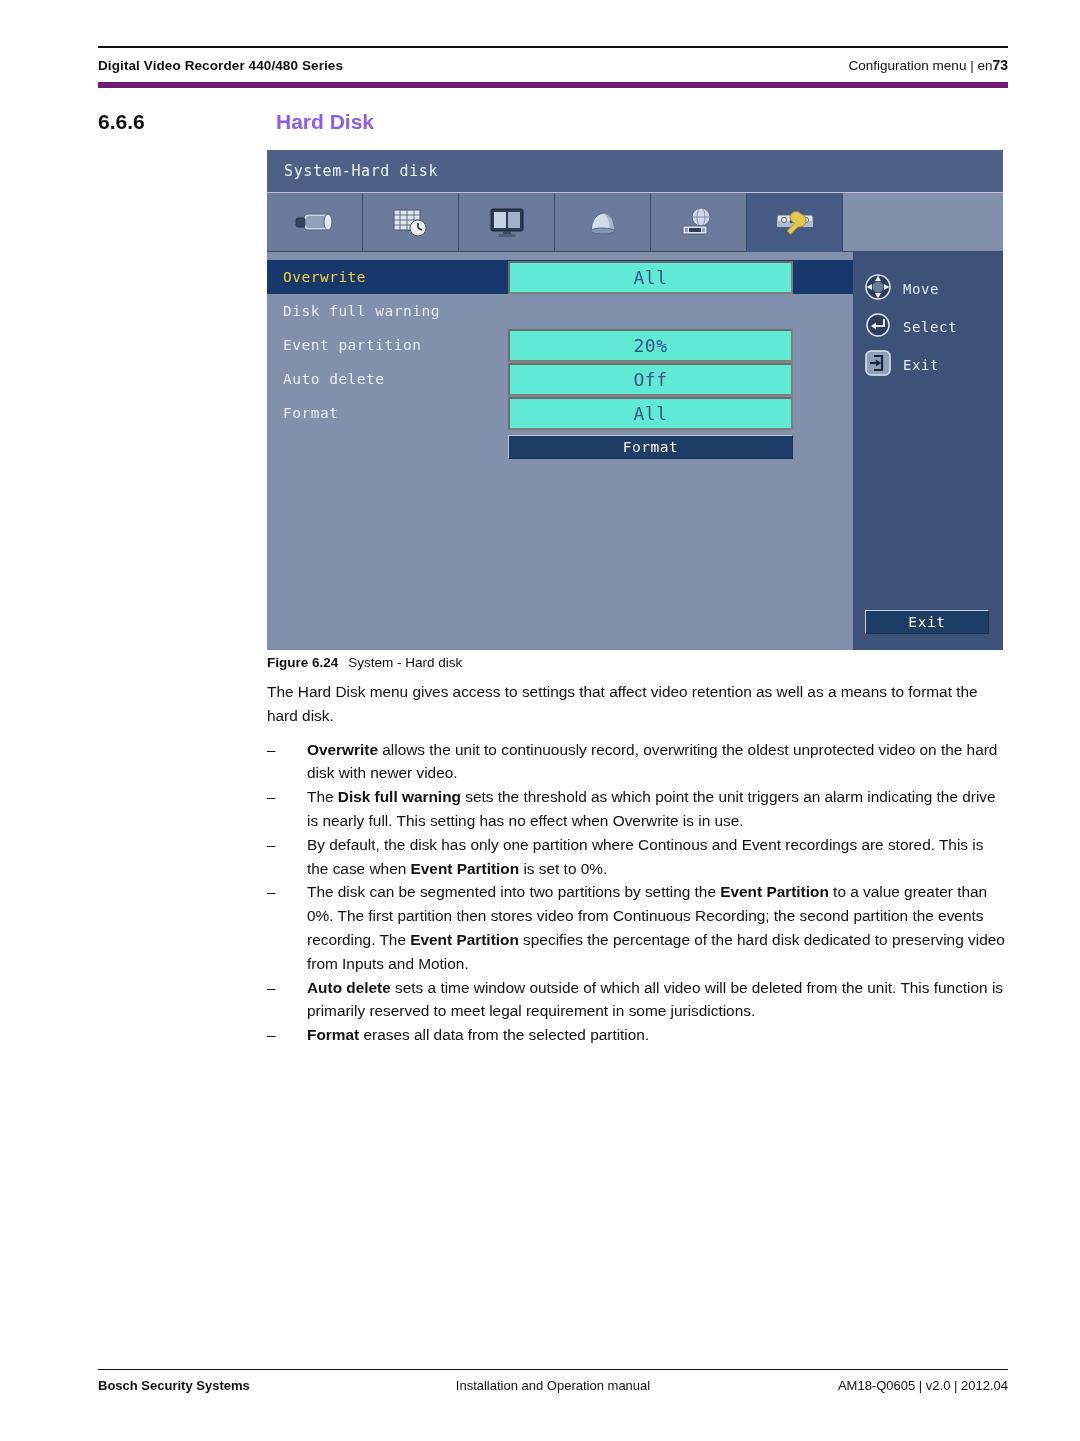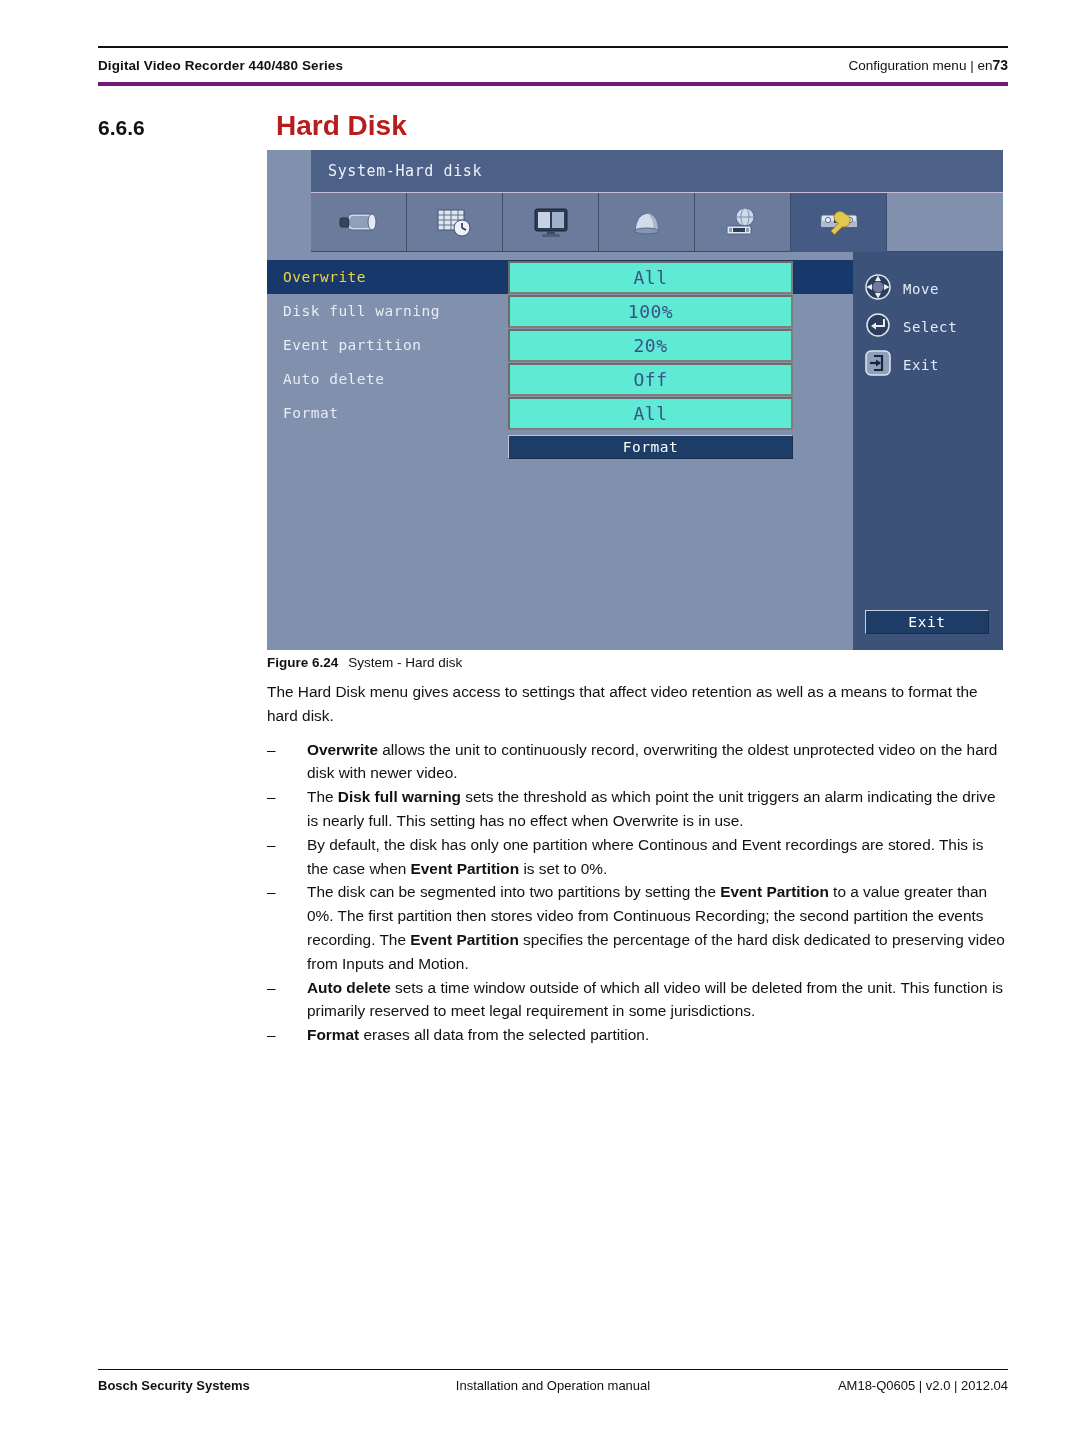--- a/index.html
+++ b/index.html
@@ -16,21 +16,21 @@
     overflow: hidden;
   }
 
   
   .page-header {
     position: absolute;
     left: 98px;
     top: 46px;
     width: 910px;
     border-top: 2px solid #111;
-    border-bottom: 4px solid #701a75;
+    border-bottom: 6px solid #701a75;
     height: 34px;
     display: flex;
     align-items: center;
     justify-content: space-between;
   }
   .header-left {
     font-size: 13.5px;
     font-weight: bold;
     letter-spacing: .1px;
     color: #111;
@@ -56,41 +56,40 @@
     align-items: baseline;
     gap: 8px;
   }
   .section-number {
     font-size: 21px;
     font-weight: bold;
     width: 170px;
     color: #111;
   }
   .section-title {
-    font-size: 28px;
+    font-size: 21px;
     font-weight: bold;
-    color: #b91c1c;
+    color: #8b5cf6;
   }
 
   
   .figure-wrap {
     position: absolute;
     left: 267px;
     top: 150px;
     width: 736px;
     height: 500px;
   }
   .dvr {
     width: 100%;
     height: 100%;
     background: #8190ac;
     position: relative;
     box-sizing: border-box;
     font-family: "DejaVu Sans Mono", monospace;
-    padding-left: 44px;
   }
   .dvr-titlebar {
     height: 42px;
     background: #4d6188;
     color: #eef2f8;
     font-size: 15px;
     display: flex;
     align-items: center;
     padding-left: 17px;
     letter-spacing: .6px;
@@ -393,21 +392,20 @@
     <div class="dvr-body">
       <div class="dvr-main">
 
         <div class="setting-row selected">
           <div class="setting-label">Overwrite</div>
           <div class="setting-value">All</div>
         </div>
 
         <div class="setting-row">
           <div class="setting-label">Disk full warning</div>
-          <div class="setting-value">100%</div>
         </div>
 
         <div class="setting-row">
           <div class="setting-label">Event partition</div>
           <div class="setting-value">20%</div>
         </div>
 
         <div class="setting-row">
           <div class="setting-label">Auto delete</div>
           <div class="setting-value">Off</div>

